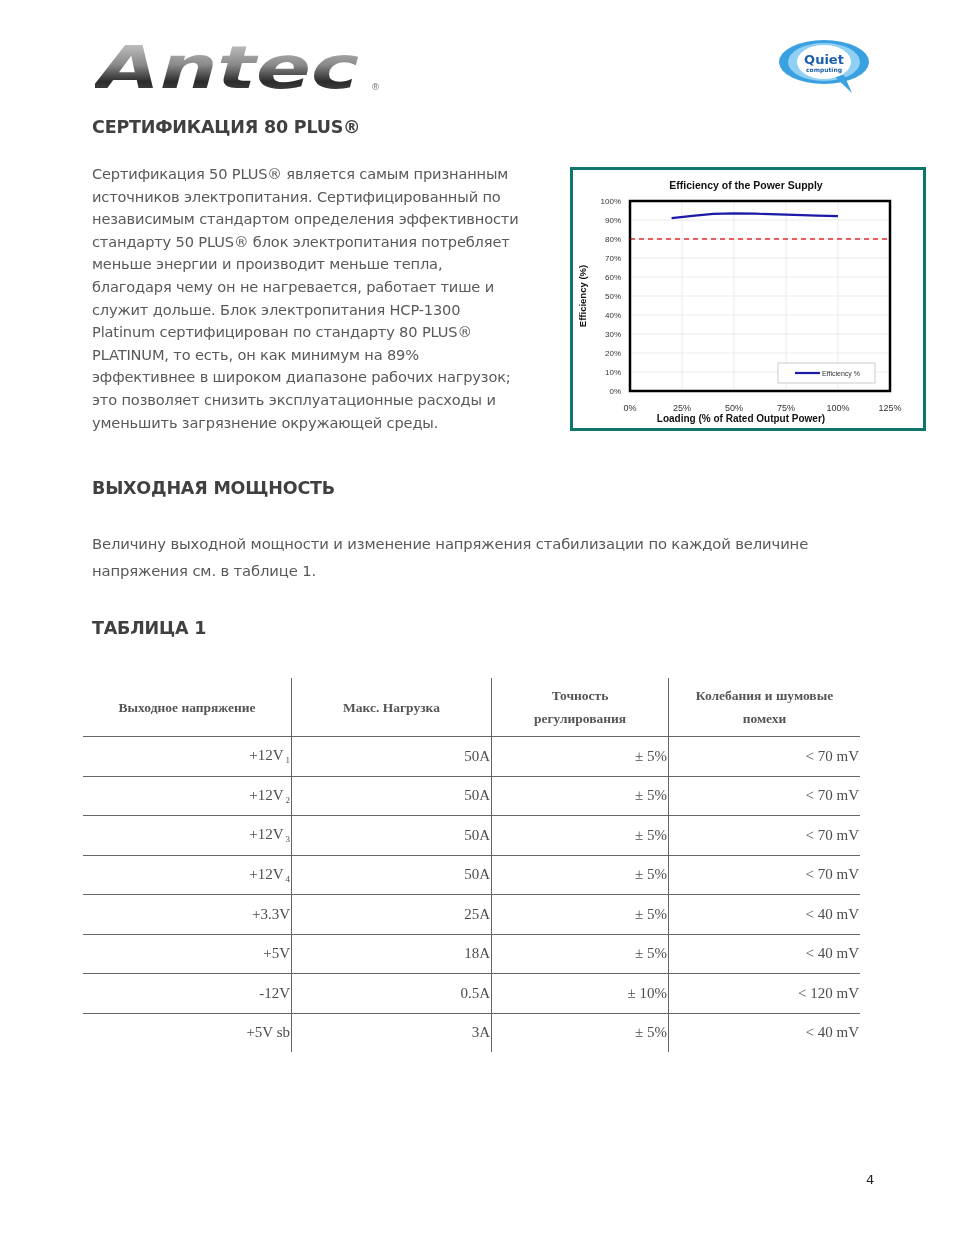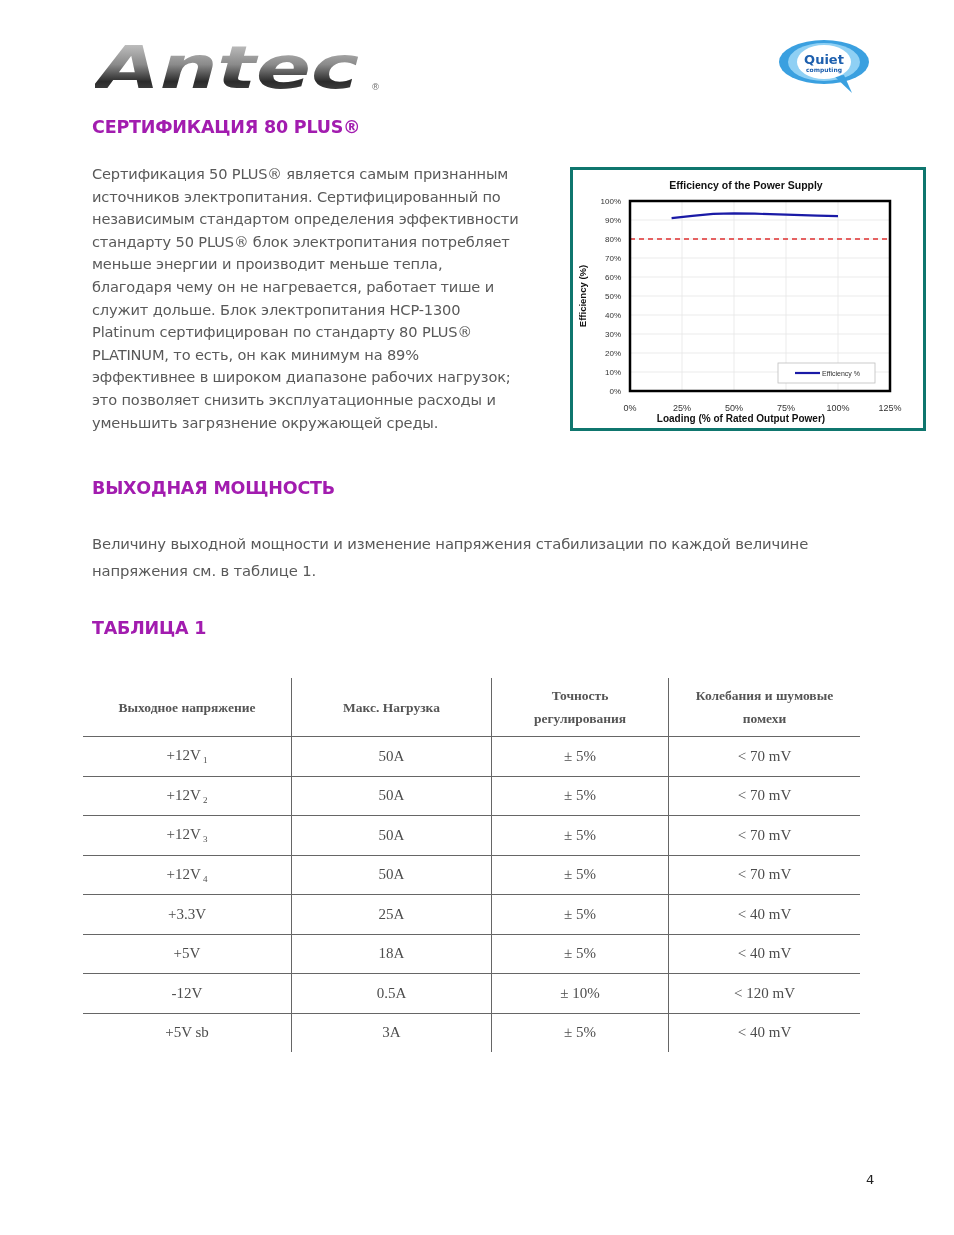--- a/index.html
+++ b/index.html
@@ -1,36 +1,36 @@
 <!DOCTYPE html>
 <html><head>
 <meta charset="utf-8">
 <style>
   html, body { margin: 0; padding: 0; background: #ffffff; }
   body { width: 954px; height: 1235px; position: relative; overflow: hidden; font-family: "Liberation Sans", sans-serif; color: #595959; }
 
   .logo-antec { position: absolute; left: 95px; top: 38px; width: 290px; height: 60px; }
   .logo-quiet { position: absolute; left: 778px; top: 38px; width: 94px; height: 56px; }
 
-  .h1 { position: absolute; left: 92px; font-family: "DejaVu Sans", sans-serif; font-weight: bold; font-size: 17.5px; color: #a21caf; letter-spacing: -0.2px; }
+  .h1 { position: absolute; left: 92px; font-family: "DejaVu Sans", sans-serif; font-weight: bold; font-size: 17.5px; color: #404040; letter-spacing: -0.2px; }
   .h-cert { top: 117px; }
   .h-out { top: 478px; }
   .h-tab { top: 618px; }
 
   .body-text { position: absolute; font-family: "DejaVu Sans", sans-serif; font-size: 14.6px; color: #595959; line-height: 22.6px; letter-spacing: -0.15px; }
   .cert-para { left: 92px; top: 163px; width: 462px; }
   .cert-para span { display: block; white-space: nowrap; }
   .out-para { left: 92px; top: 530px; width: 780px; line-height: 27px; font-size: 14.8px; }
 
   .chart-box { position: absolute; left: 570px; top: 167px; width: 356px; height: 264px; border: 3px solid #0f766e; box-sizing: border-box; background: #fff; }
   .chart-box svg { position: absolute; left: 0; top: 0; }
 
   table.spec { position: absolute; left: 83px; top: 678px; width: 777px; border-collapse: collapse; font-family: "Liberation Serif", serif; color: #4d4d4d; }
   table.spec th { font-size: 13.5px; font-weight: bold; color: #555; height: 58px; padding: 0 6px; line-height: 23px; }
-  table.spec td { font-size: 15px; text-align: center; height: 36.5px; border-top: 1px solid #666; }
+  table.spec td { font-size: 15px; text-align: right; height: 36.5px; border-top: 1px solid #666; }
   table.spec th + th, table.spec td + td { border-left: 1px solid #666; }
   table.spec tr.head th { border-bottom: 1px solid #666; }
   table.spec .c1 { width: 196px; }
   table.spec .c2 { width: 187px; }
   table.spec .c3 { width: 164px; }
   sub.s { font-size: 9px; vertical-align: -3px; margin-left: 2px; }
 
   .page-num { position: absolute; left: 866px; top: 1172px; font-family: "DejaVu Sans", sans-serif; font-size: 13px; color: #222; }
 </style>
 </head>

